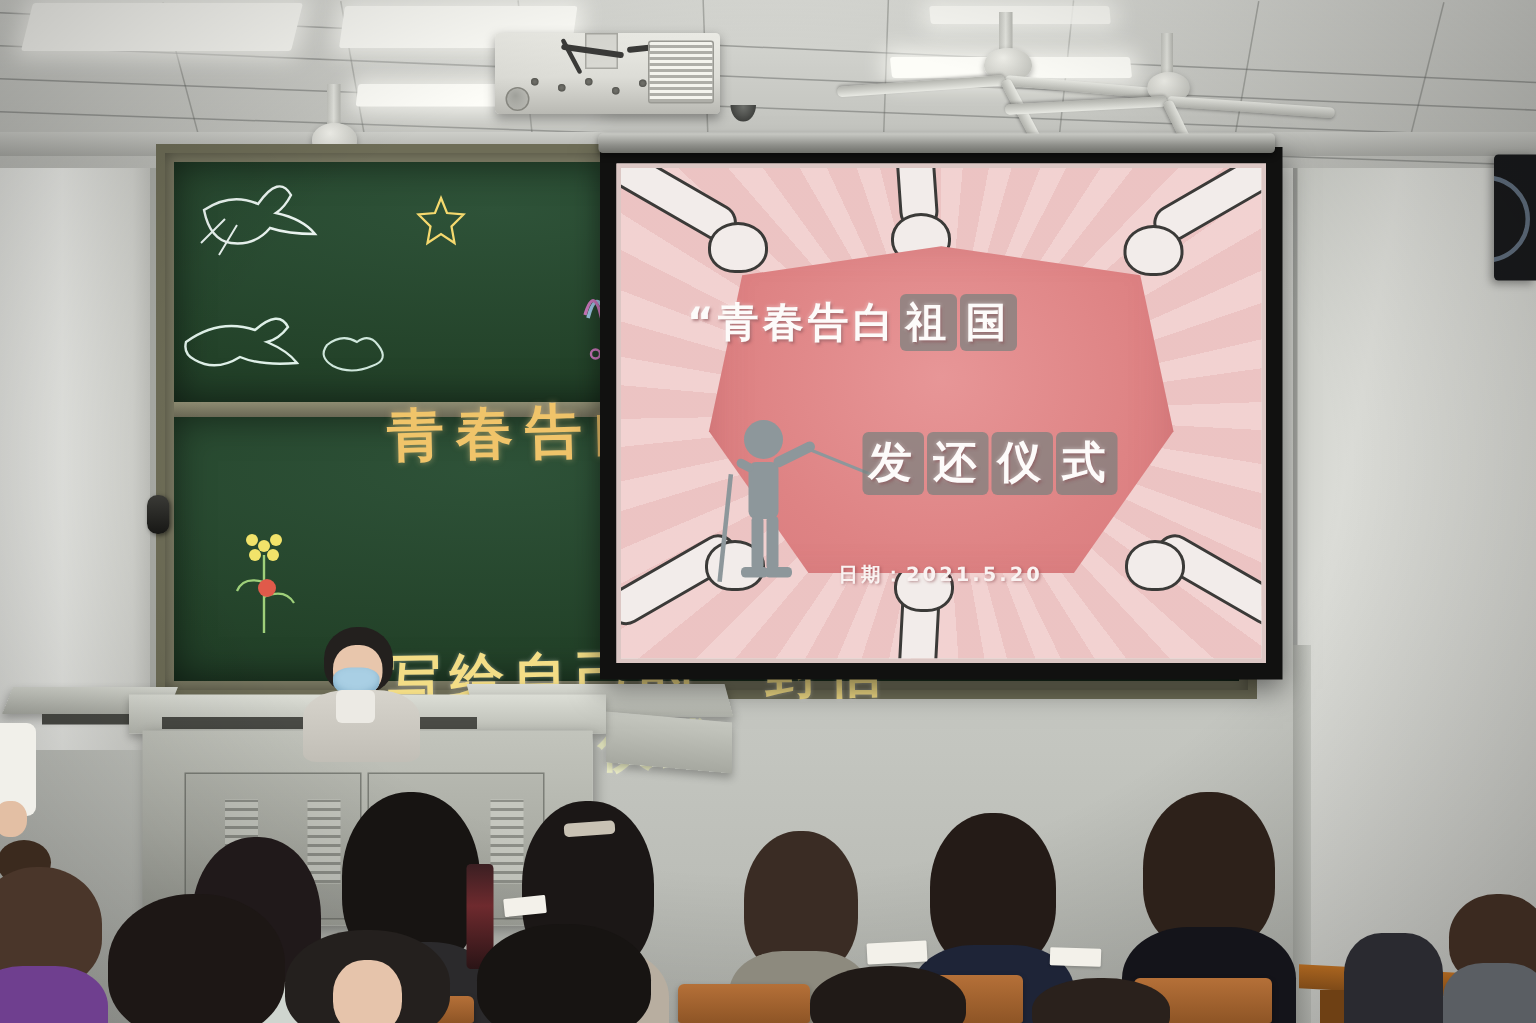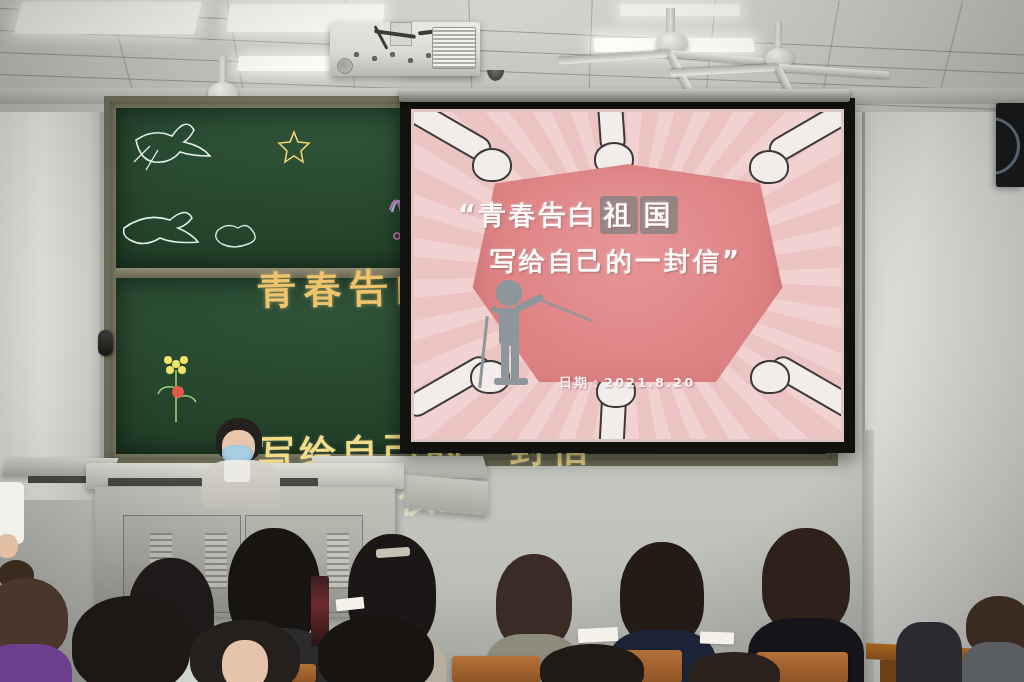--- a/index.html
+++ b/index.html
@@ -324,22 +324,24 @@
           <div class="stick-part" style="left:25px;top:64px;width:8px;height:36px;border-radius:3px"></div>
           <div class="stick-part" style="left:8px;top:98px;width:18px;height:7px;border-radius:3px"></div>
           <div class="stick-part" style="left:24px;top:98px;width:18px;height:7px;border-radius:3px"></div>
           <div class="stick-part" style="left:-4px;top:36px;width:3px;height:72px;transform:rotate(6deg)"></div>
           <div class="stick-part" style="left:52px;top:18px;width:58px;height:2px;transform:rotate(22deg);transform-origin:left center"></div>
         </div>
 
         <div class="slide-txt slide-line1">
           <span>“青春告白</span><span class="hl">祖</span><span class="hl">国</span>
         </div>
-        <div class="slide-txt slide-line2">写给自己的一封信”</div>
-        <div class="slide-txt slide-sub2">日期：2021.8.20</div>
+        <div class="slide-txt slide-line3">
+          <span class="hl">发</span><span class="hl">还</span><span class="hl">仪</span><span class="hl">式</span>
+        </div>
+        <div class="slide-txt slide-sub2">日期：2021.5.20</div>
       </div>
     </div>
   </div>
 
   <div class="clock">
     <div class="clock-ring"></div>
   </div>
 
   <div class="person" style="left:198px;top:418px;width:90px;height:80px;z-index:4">
     <div class="hair" style="left:18px;top:0;width:46px;height:44px;background:#23201e"></div>

